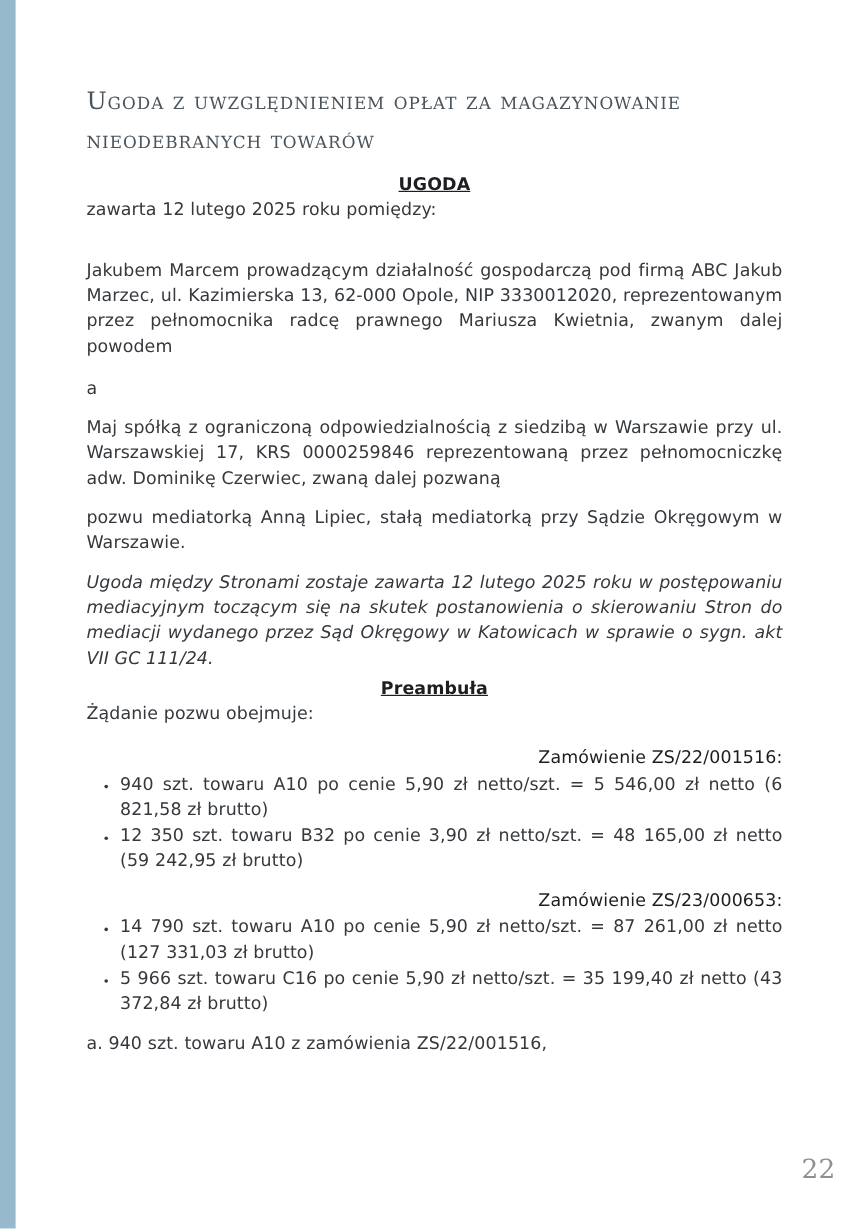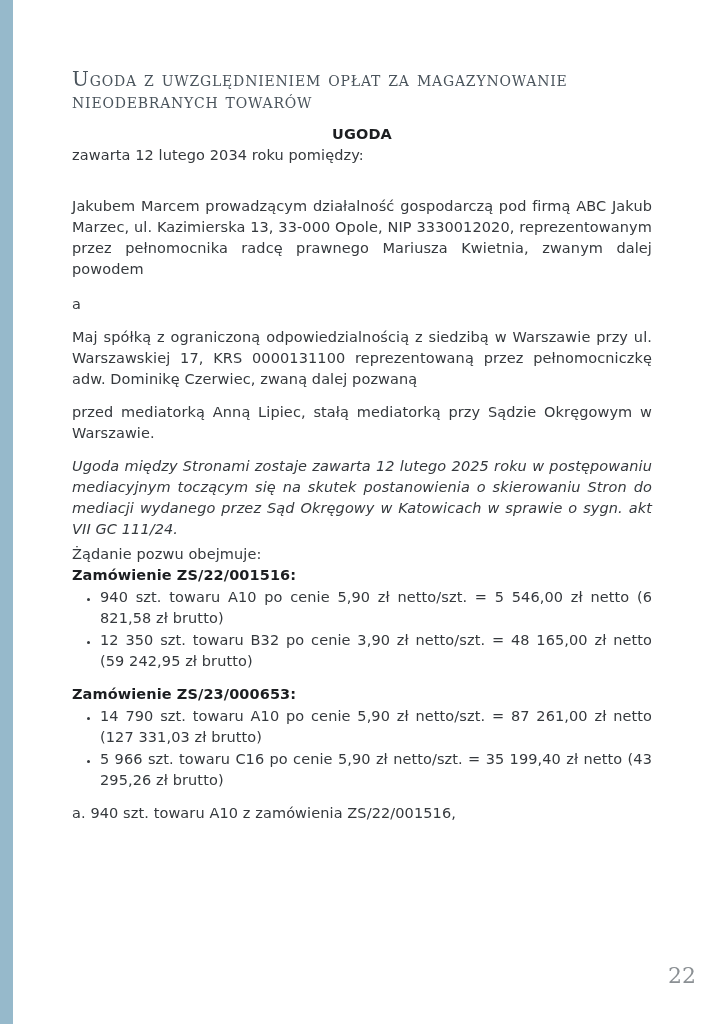--- a/index.html
+++ b/index.html
@@ -32,46 +32,48 @@
     font-size: 14.5px;
     line-height: 21px;
     letter-spacing: 0.1px;
   }
   .doc-title {
     font-family: "DejaVu Serif", "Liberation Serif", serif;
     font-variant: small-caps;
     font-variant-caps: small-caps;
     font-weight: 400;
     font-size: 20px;
-    line-height: 22px;
+    line-height: 32px;
     letter-spacing: 0.8px;
     color: #4a545c;
     margin: 0 0 12px 0;
     max-width: 566px;
   }
   .center-heading {
     text-align: center;
     font-weight: bold;
     color: #1c1e21;
     margin: 0;
+    text-decoration: underline;
   }
   .para {
     margin: 0;
   }
   .justify { text-align: justify; }
   .mb-30 { margin-bottom: 30px; }
-  .mb-16 { }
+  .mb-16 { margin-bottom: 16px; }
   .mb-14 { margin-bottom: 14px; }
   .mb-12 { margin-bottom: 12px; }
   .mb-10 { margin-bottom: 10px; }
   .mb-4  { margin-bottom: 4px; font-style: italic; }
   .section-label {
-    font-weight: bold;
+    font-weight: normal;
     color: #1c1e21;
     margin: 0;
+    text-align: right;
   }
   .order-list {
     margin: 1px 0 12px 0;
     padding-left: 28px;
     list-style: disc outside;
   }
   .order-list li {
     text-align: justify;
     margin: 0 0 1px 0;
   }
@@ -98,45 +100,46 @@
 
 <div class="page">
   <div class="accent-bar"></div>
 
   <div class="content">
 
     <h1 class="doc-title">Ugoda z uwzględnieniem opłat za magazynowanie nieodebranych towarów</h1>
 
     <p class="center-heading">UGODA</p>
 
-    <p class="para mb-30">zawarta 12 lutego 2034 roku pomiędzy:</p>
+    <p class="para mb-30">zawarta 12 lutego 2025 roku pomiędzy:</p>
 
-    <p class="para justify mb-14">Jakubem Marcem prowadzącym działalność gospodarczą pod firmą ABC Jakub Marzec, ul. Kazimierska 13, 33-000 Opole, NIP 3330012020, reprezentowanym przez pełnomocnika radcę prawnego Mariusza Kwietnia, zwanym dalej powodem</p>
+    <p class="para justify mb-14">Jakubem Marcem prowadzącym działalność gospodarczą pod firmą ABC Jakub Marzec, ul. Kazimierska 13, 62-000 Opole, NIP 3330012020, reprezentowanym przez pełnomocnika radcę prawnego Mariusza Kwietnia, zwanym dalej powodem</p>
 
     <p class="para mb-12">a</p>
 
-    <p class="para justify mb-12">Maj spółką z ograniczoną odpowiedzialnością z siedzibą w Warszawie przy ul. Warszawskiej 17, KRS 0000131100 reprezentowaną przez pełnomocniczkę adw. Dominikę Czerwiec, zwaną dalej pozwaną</p>
+    <p class="para justify mb-12">Maj spółką z ograniczoną odpowiedzialnością z siedzibą w Warszawie przy ul. Warszawskiej 17, KRS 0000259846 reprezentowaną przez pełnomocniczkę adw. Dominikę Czerwiec, zwaną dalej pozwaną</p>
 
-    <p class="para justify mb-12">przed mediatorką Anną Lipiec, stałą mediatorką przy Sądzie Okręgowym w Warszawie.</p>
+    <p class="para justify mb-12">pozwu mediatorką Anną Lipiec, stałą mediatorką przy Sądzie Okręgowym w Warszawie.</p>
 
     <p class="para justify mb-4">Ugoda między Stronami zostaje zawarta 12 lutego 2025 roku w postępowaniu mediacyjnym toczącym się na skutek postanowienia o skierowaniu Stron do mediacji wydanego przez Sąd Okręgowy w Katowicach w sprawie o sygn. akt VII GC 111/24.</p>
 
+    <p class="center-heading">Preambuła</p>
 
     <p class="para mb-16">Żądanie pozwu obejmuje:</p>
 
     <p class="section-label">Zamówienie ZS/22/001516:</p>
     <ul class="order-list">
       <li>940 szt. towaru A10 po cenie 5,90 zł netto/szt. = 5 546,00 zł netto (6 821,58 zł brutto)</li>
       <li>12 350 szt. towaru B32 po cenie 3,90 zł netto/szt. = 48 165,00 zł netto (59 242,95 zł brutto)</li>
     </ul>
 
     <p class="section-label">Zamówienie ZS/23/000653:</p>
     <ul class="order-list mb-10">
       <li>14 790 szt. towaru A10 po cenie 5,90 zł netto/szt. = 87 261,00 zł netto (127 331,03 zł brutto)</li>
-      <li>5 966 szt. towaru C16 po cenie 5,90 zł netto/szt. = 35 199,40 zł netto (43 295,26 zł brutto)</li>
+      <li>5 966 szt. towaru C16 po cenie 5,90 zł netto/szt. = 35 199,40 zł netto (43 372,84 zł brutto)</li>
     </ul>
 
 
 
     <p class="para">a. 940 szt. towaru A10 z zamówienia ZS/22/001516,</p>
 
   </div>
 
   <div class="page-number">22</div>
 </div>

